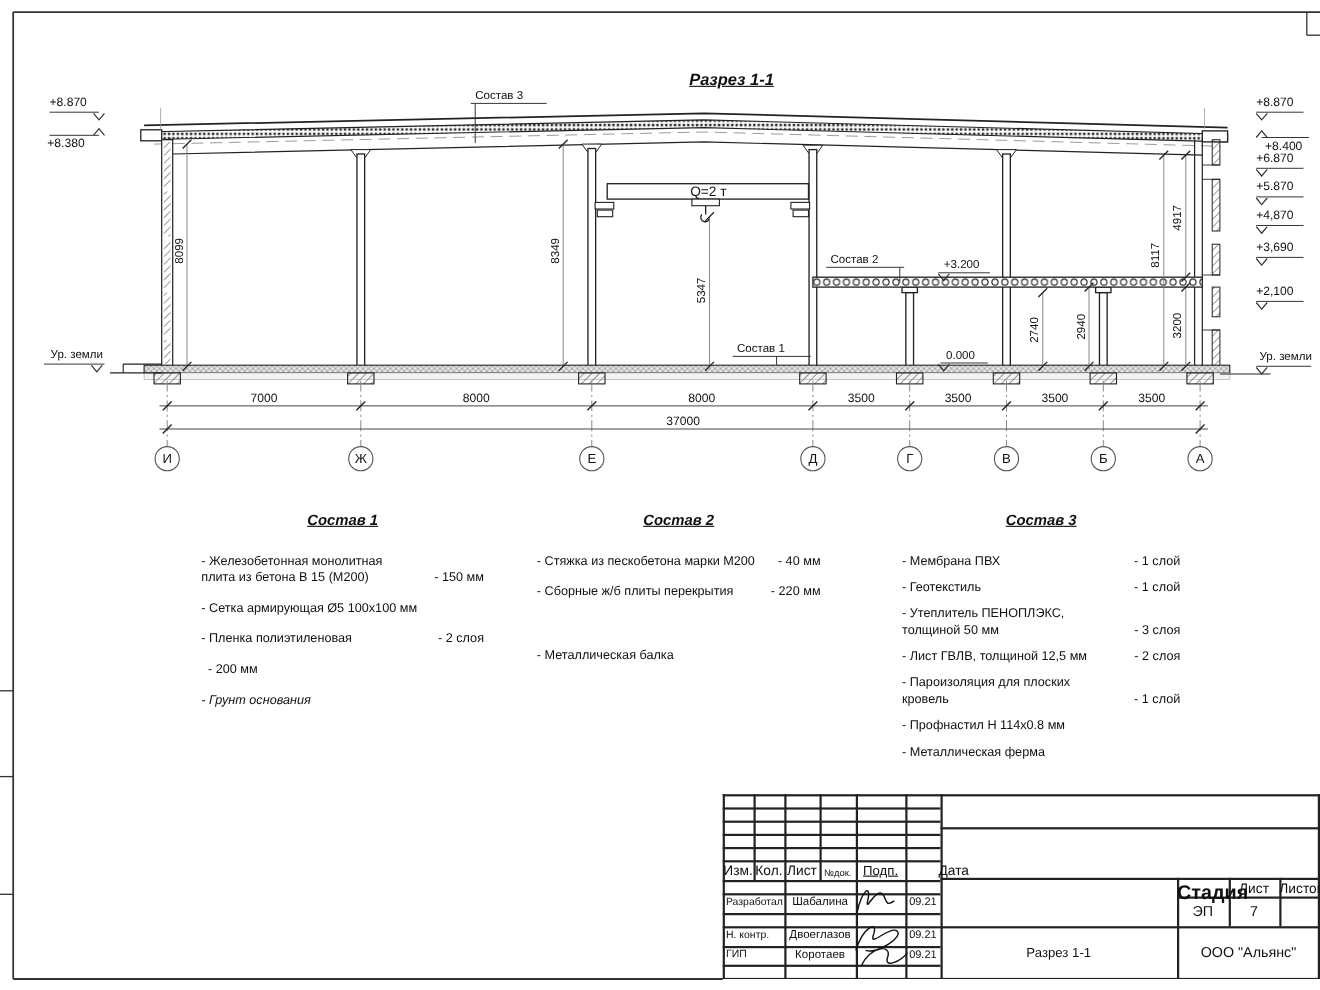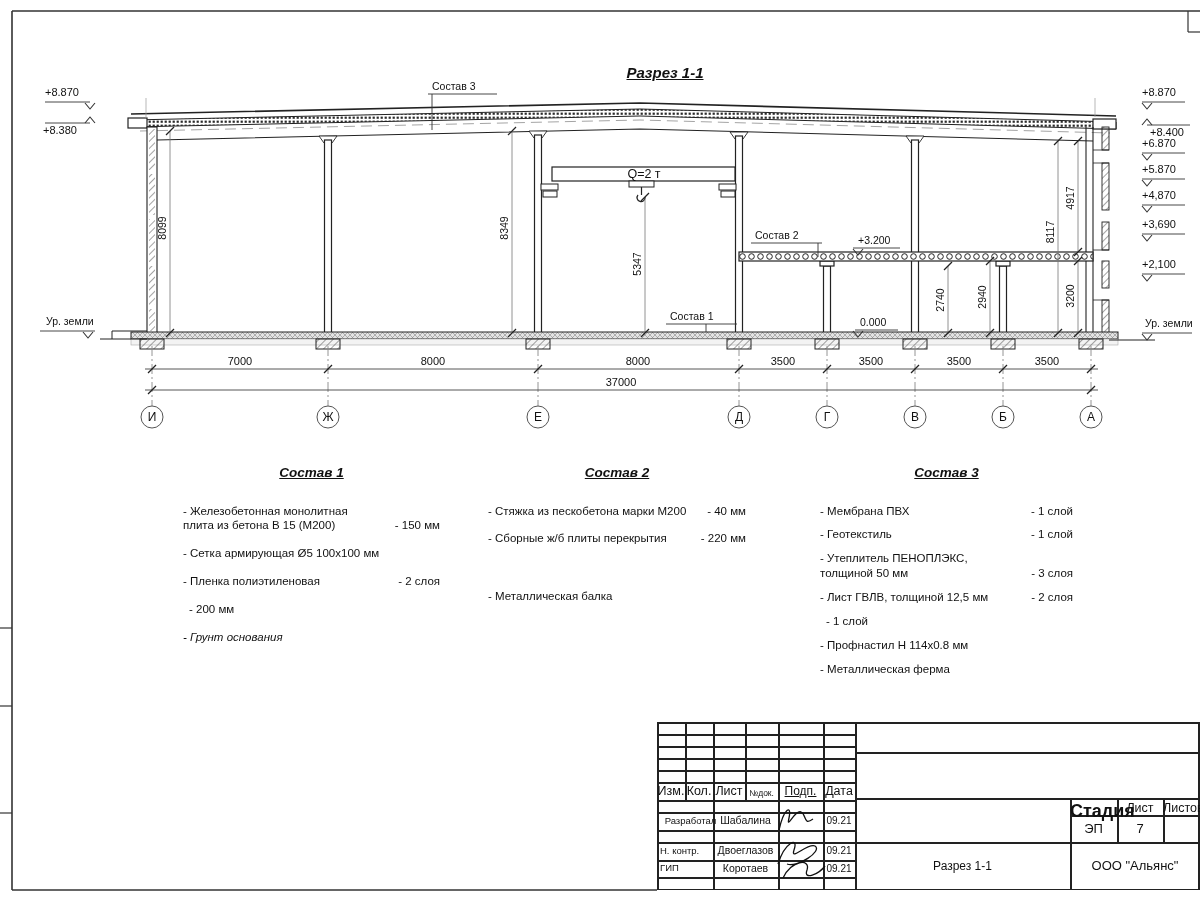--- a/index.html
+++ b/index.html
@@ -349,20 +349,21 @@
   </div>
   <div class="srow">
     <span class="sname" style="width:165px;">- Утеплитель ПЕНОПЛЭКС, толщиной 50 мм</span>
     <span class="sval">- 3 слоя</span>
   </div>
   <div class="srow">
     <span class="sname" style="width:192px;">- Лист ГВЛВ, толщиной 12,5 мм</span>
     <span class="sval">- 2 слоя</span>
   </div>
   <div class="srow">
+    <span class="sname" style="width:192px;">- Пароизоляция для плоских кровель</span>
     <span class="sval">- 1 слой</span>
   </div>
   <div class="srow">
     <span class="sname" style="width:200px;">- Профнастил Н 114х0.8 мм</span>
     <span class="sval"></span>
   </div>
   <div class="srow">
     <span class="sname" style="width:200px;">- Металлическая ферма</span>
     <span class="sval"></span>
   </div>
@@ -397,23 +398,23 @@
   <div class="v" style="left:413px;top:76px;height:92px;"></div>
   <div class="v" style="left:460px;top:76px;height:44px;"></div>
   <div class="v" style="left:506px;top:76px;height:44px;"></div>
   <div class="v" style="left:541px;top:0;height:168px;"></div>
 
   <div class="t" style="left:0;top:62px;width:28px;font-size:12.5px;">Изм.</div>
   <div class="t" style="left:28px;top:62px;width:28px;font-size:12.5px;">Кол.</div>
   <div class="t" style="left:56px;top:62px;width:32px;font-size:12.5px;">Лист</div>
   <div class="t" style="left:88px;top:66px;width:33px;font-size:8.5px;">№док.</div>
   <div class="t" style="left:121px;top:62px;width:45px;font-size:12px;text-decoration:underline;">Подп.</div>
-  <div class="t" style="left:166px;top:62px;width:32px;font-size:12.5px;">Дата</div>
-
-  <div class="t tl" style="left:3px;top:93px;width:61px;font-size:9.5px;text-align:center;">Разработал</div>
+  <div class="t" style="left:166px;top:62px;width:32px;font-size:12.5px;padding-left:28px;">Дата</div>
+
+  <div class="t tl" style="left:3px;top:93px;width:61px;font-size:9.5px;">Разработал</div>
   <div class="t" style="left:56px;top:92px;width:65px;font-size:10.5px;">Шабалина</div>
   <div class="t" style="left:166px;top:93px;width:32px;font-size:10px;">09.21</div>
   <div class="t tl" style="left:3px;top:123px;width:53px;font-size:9.5px;">Н. контр.</div>
   <div class="t" style="left:56px;top:122px;width:65px;font-size:10.5px;">Двоеглазов</div>
   <div class="t" style="left:166px;top:123px;width:32px;font-size:10px;">09.21</div>
   <div class="t tl" style="left:3px;top:140px;width:53px;font-size:9.5px;">ГИП</div>
   <div class="t" style="left:56px;top:140px;width:65px;font-size:10.5px;">Коротаев</div>
   <div class="t" style="left:166px;top:141px;width:32px;font-size:10px;">09.21</div>
 
   <div class="t" style="left:413px;top:79px;width:47px;font-size:18px;font-weight:bold;">Стадия</div>

